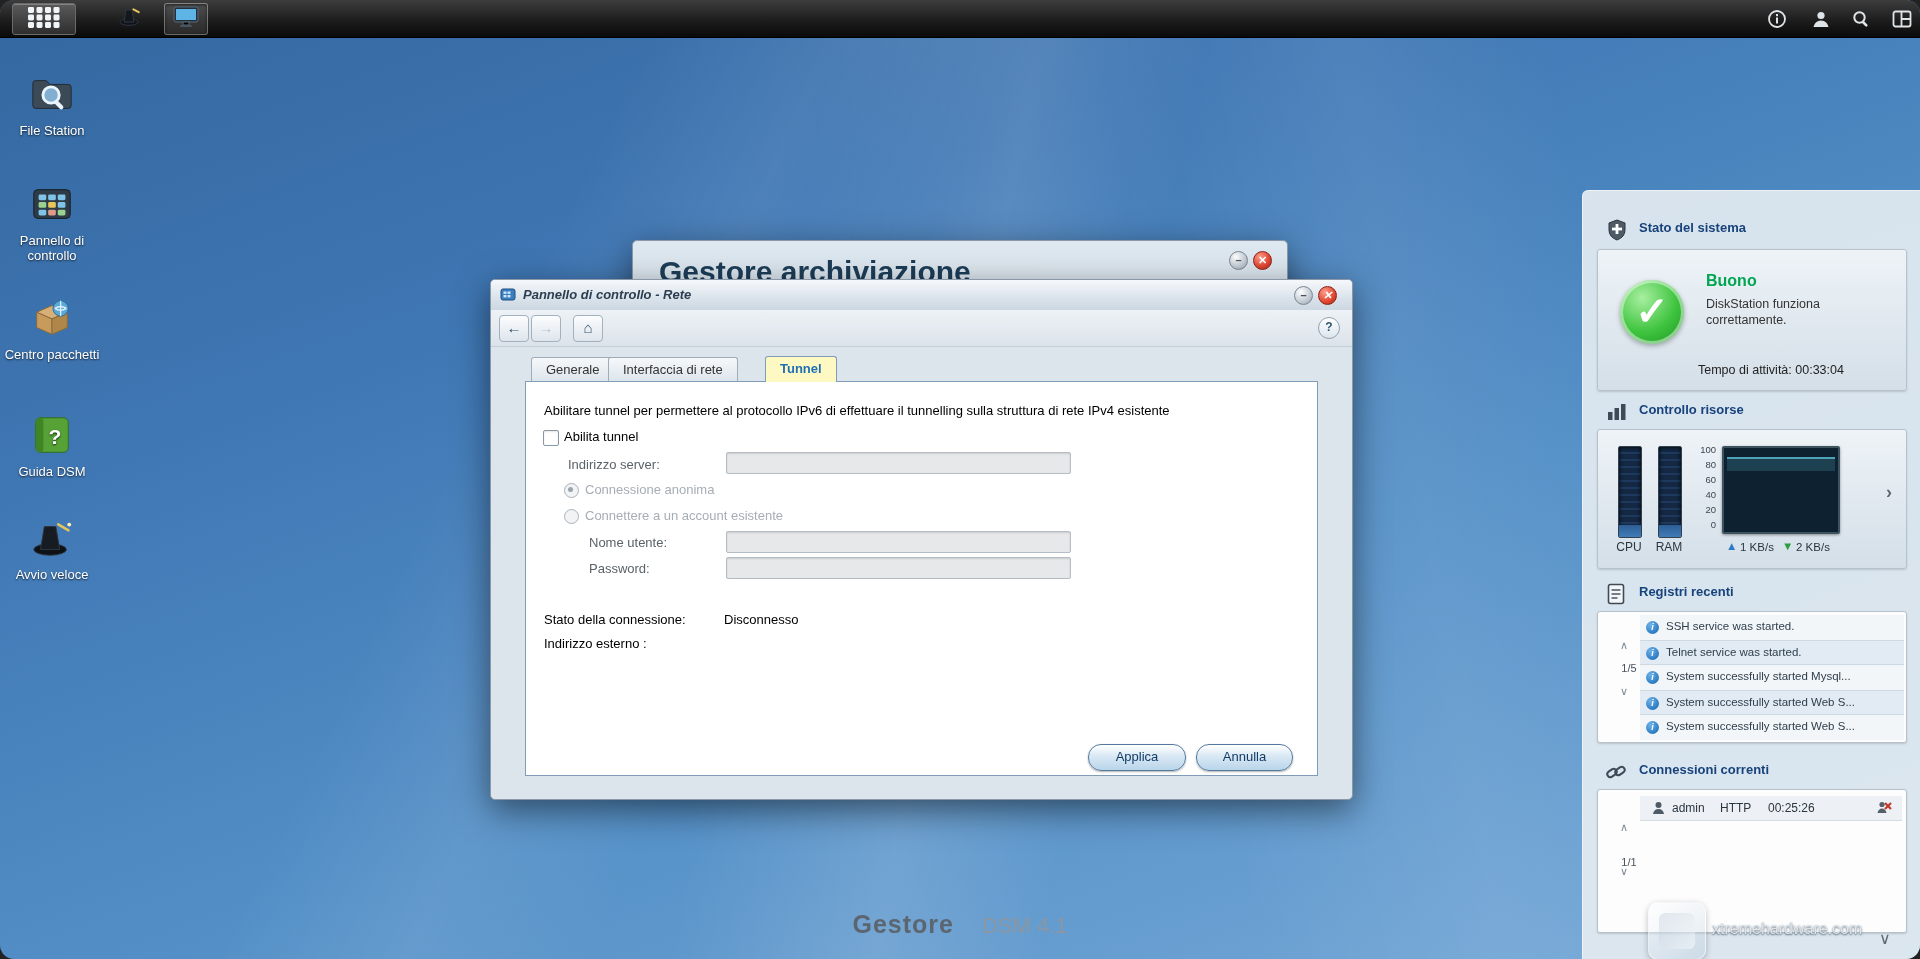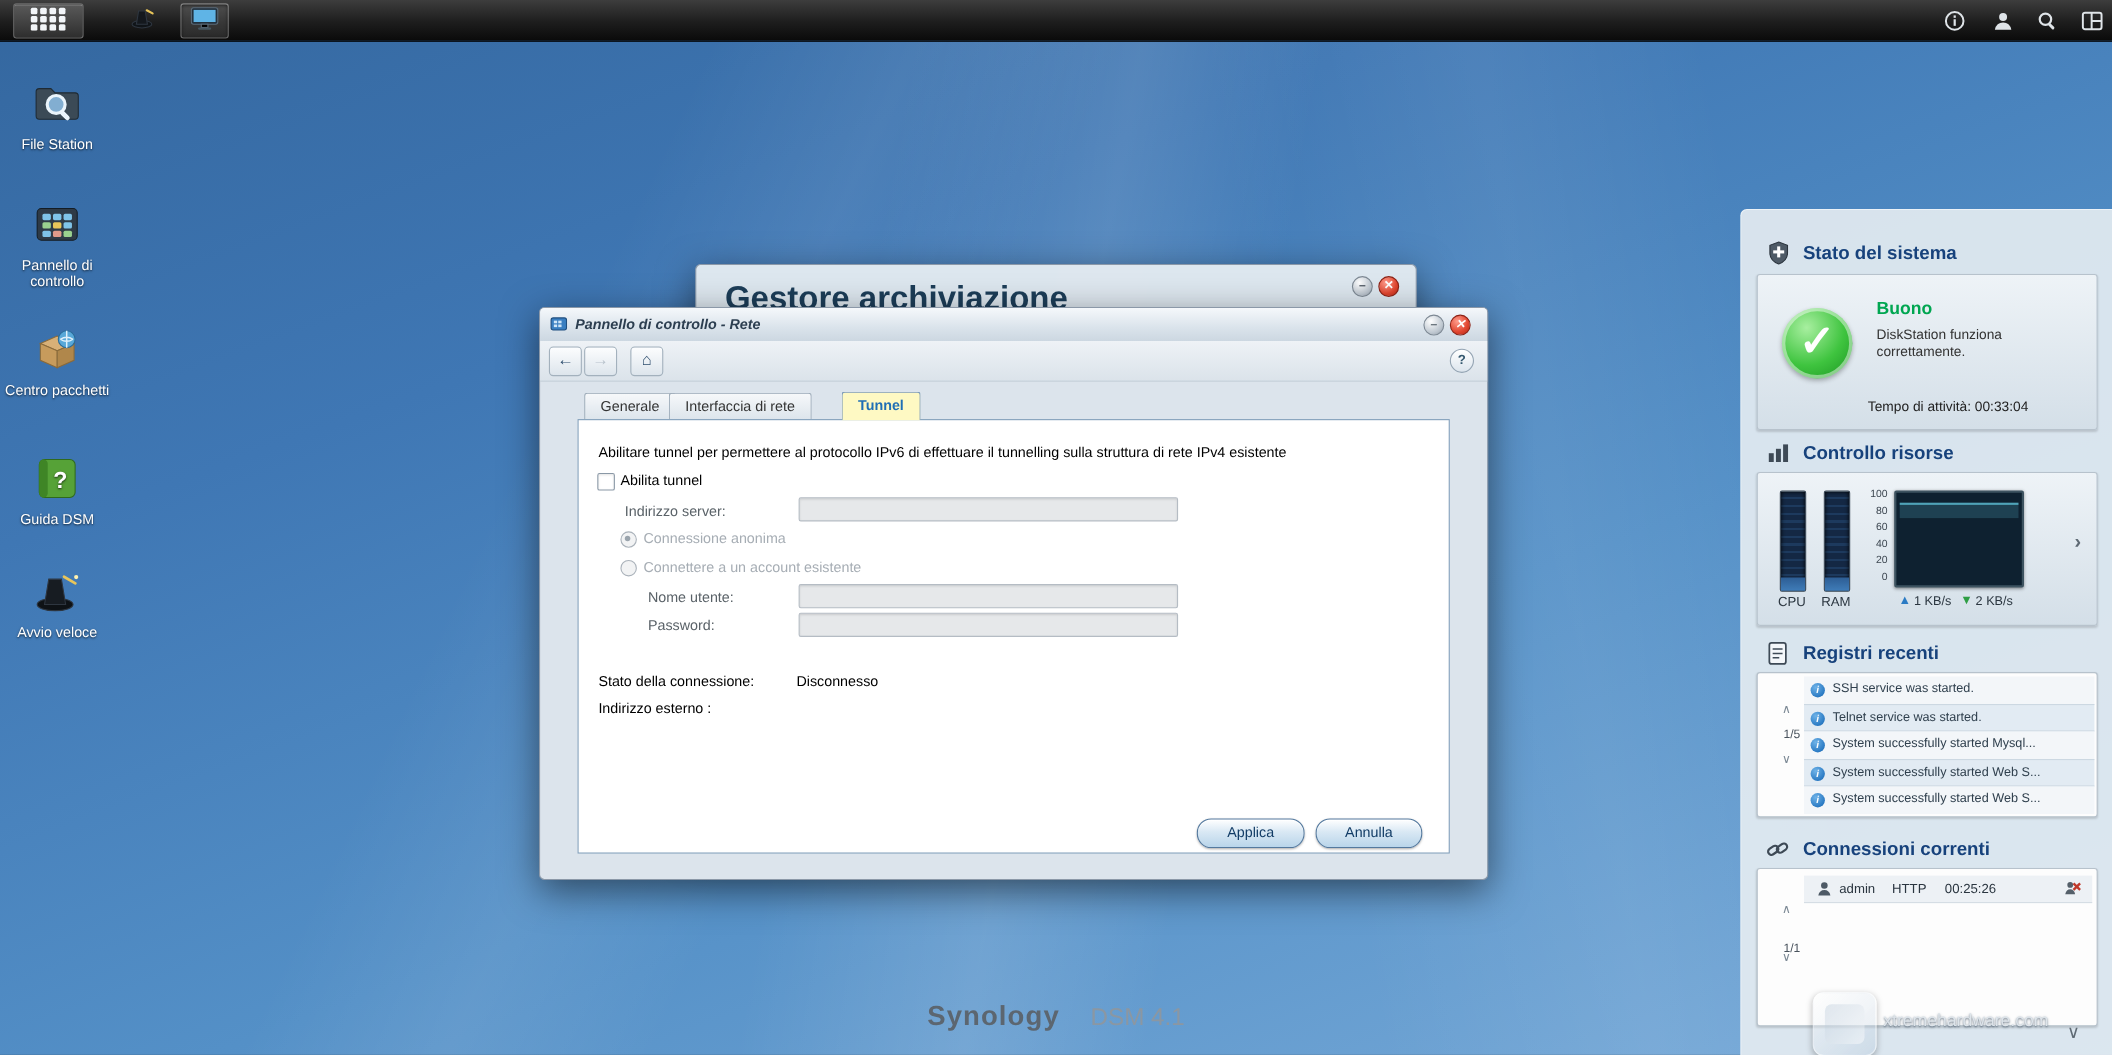--- a/index.html
+++ b/index.html
@@ -2,21 +2,21 @@
 <html><head>
 <meta charset="utf-8">
 <style>
   html,body{margin:0;padding:0;background:#222;}
   #screen{position:relative;width:1920px;height:959px;overflow:hidden;cursor:default;
     font-family:"Liberation Sans",sans-serif;
     background:
       linear-gradient(100deg, rgba(255,255,255,0) 40%, rgba(255,255,255,0.12) 50%, rgba(255,255,255,0) 58%),
       linear-gradient(115deg, rgba(255,255,255,0) 28%, rgba(255,255,255,0.08) 36%, rgba(255,255,255,0) 44%),
       linear-gradient(80deg, rgba(255,255,255,0) 60%, rgba(255,255,255,0.07) 72%, rgba(255,255,255,0) 82%),
-      linear-gradient(160deg,#34679f 0%,#3f77b4 30%,#5490c7 62%,#79abd9 100%);}
+      linear-gradient(160deg,#34679f 0%,#3f77b4 30%,#5490c7 62%,#79abd9 100%); border-radius: 14px;}
   .abs{position:absolute;}
   
   #taskbar{position:absolute;left:0;top:0;width:1920px;height:37px;z-index:50;
     background:linear-gradient(#3d3d3d,#1d1d1d 55%,#0a0a0a);border-bottom:1px solid #000;}
   .taskapp{position:absolute;top:3px;height:30px;border-radius:3px;display:flex;align-items:center;justify-content:center;}
   .taskapp.mm{left:12px;width:62px;background:linear-gradient(#5a5a5a,#2e2e2e);border:1px solid #6b6b6b;box-shadow:inset 0 1px 0 rgba(255,255,255,0.25);}
   .taskapp.plain{background:transparent;}
   .taskapp.active{background:rgba(255,255,255,0.12);border:1px solid rgba(255,255,255,0.3);box-shadow:inset 0 1px 3px rgba(0,0,0,0.6);}
   .tray-ico{position:absolute;top:7px;width:24px;height:24px;display:flex;align-items:center;justify-content:center;color:#dfe4e8;}
   
@@ -53,21 +53,21 @@
   .radio.sel::after{content:"";position:absolute;left:3px;top:3px;width:5px;height:5px;border-radius:50%;background:#9aa4ad;}
   .pillbtn{position:absolute;height:25px;border-radius:13px;border:1px solid #54799e;color:#123c66;font-size:13px;
     background:linear-gradient(#ffffff,#d9e8f4 45%,#b9d5ea);text-align:center;line-height:24px;
     box-shadow:0 1px 2px rgba(0,0,0,0.3), inset 0 1px 0 #fff;}
   
   .bigtitle{position:absolute;left:26px;top:14px;font-size:30px;font-weight:bold;color:#1c3d58;}
   
   #sidebar{position:absolute;left:1582px;top:190px;width:338px;height:769px;z-index:15;
     background:rgba(228,235,241,0.92);border-left:1px solid rgba(255,255,255,0.55);border-top:1px solid rgba(255,255,255,0.55);border-radius:6px 0 0 0;}
   .shead{position:absolute;left:0;width:100%;height:22px;}
-  .shead .lbl{position:absolute;left:56px;top:1px;font-size:17px;font-weight:bold;color:#17427c;}
+  .shead .lbl{position:absolute;left:56px;top:1px;font-size:13px;font-weight:bold;color:#17427c;}
   .sbox{position:absolute;left:14px;width:310px;border:1px solid #b7c2cc;border-radius:3px;box-sizing:border-box;
     background:linear-gradient(#eef3f7,#d4dfe8);box-shadow:0 1px 2px rgba(0,0,0,0.15);}
   .sbox.white{background:#fdfdfd;}
   .meter{position:absolute;width:22px;height:90px;border:1px solid #33414f;border-radius:2px;
     background:repeating-linear-gradient(#142844 0 5px, #1d3a5e 5px 7px);box-shadow:inset 0 0 4px #000;}
   .meter::after{content:"";position:absolute;left:0;bottom:0;width:100%;height:12px;background:linear-gradient(#2d5d94,#3f7cb8);}
   .mlabel{position:absolute;width:28px;text-align:center;font-size:12px;color:#2b3640;}
   .axis{position:absolute;width:26px;text-align:right;font-size:9.5px;color:#3c4650;line-height:15px;}
   .graph{position:absolute;width:118px;height:88px;background:#0e2130;border:2px solid #3d5360;border-radius:2px;box-sizing:border-box;box-shadow:0 1px 3px rgba(0,0,0,0.4);}
   .graph .gline{position:absolute;left:3px;right:3px;top:9px;height:2px;background:#4fa3b8;}
@@ -430,21 +430,21 @@
               <line x1="15" y1="3" x2="9" y2="9" stroke="#c0392b" stroke-width="2.2"></line>
             </svg>
         </span>
       </div>
     </div>
 
     <span class="abs" style="left:296px;top:738px;font-size:16px;color:#5f6a74">∨</span>
   </div>
 
   <div id="syn-wm">
-    <span class="b">Synology</span><span class="v">DSM 4.1</span>
+    <span class="b">Gestore</span><span class="v">DSM 4.1</span>
   </div>
 
   <div id="xh-wm">
     <div id="xh-logo"></div>
     <div id="xh-text">xtremehardware.com</div>
   </div>
 
 </div>
 
 </body></html>

